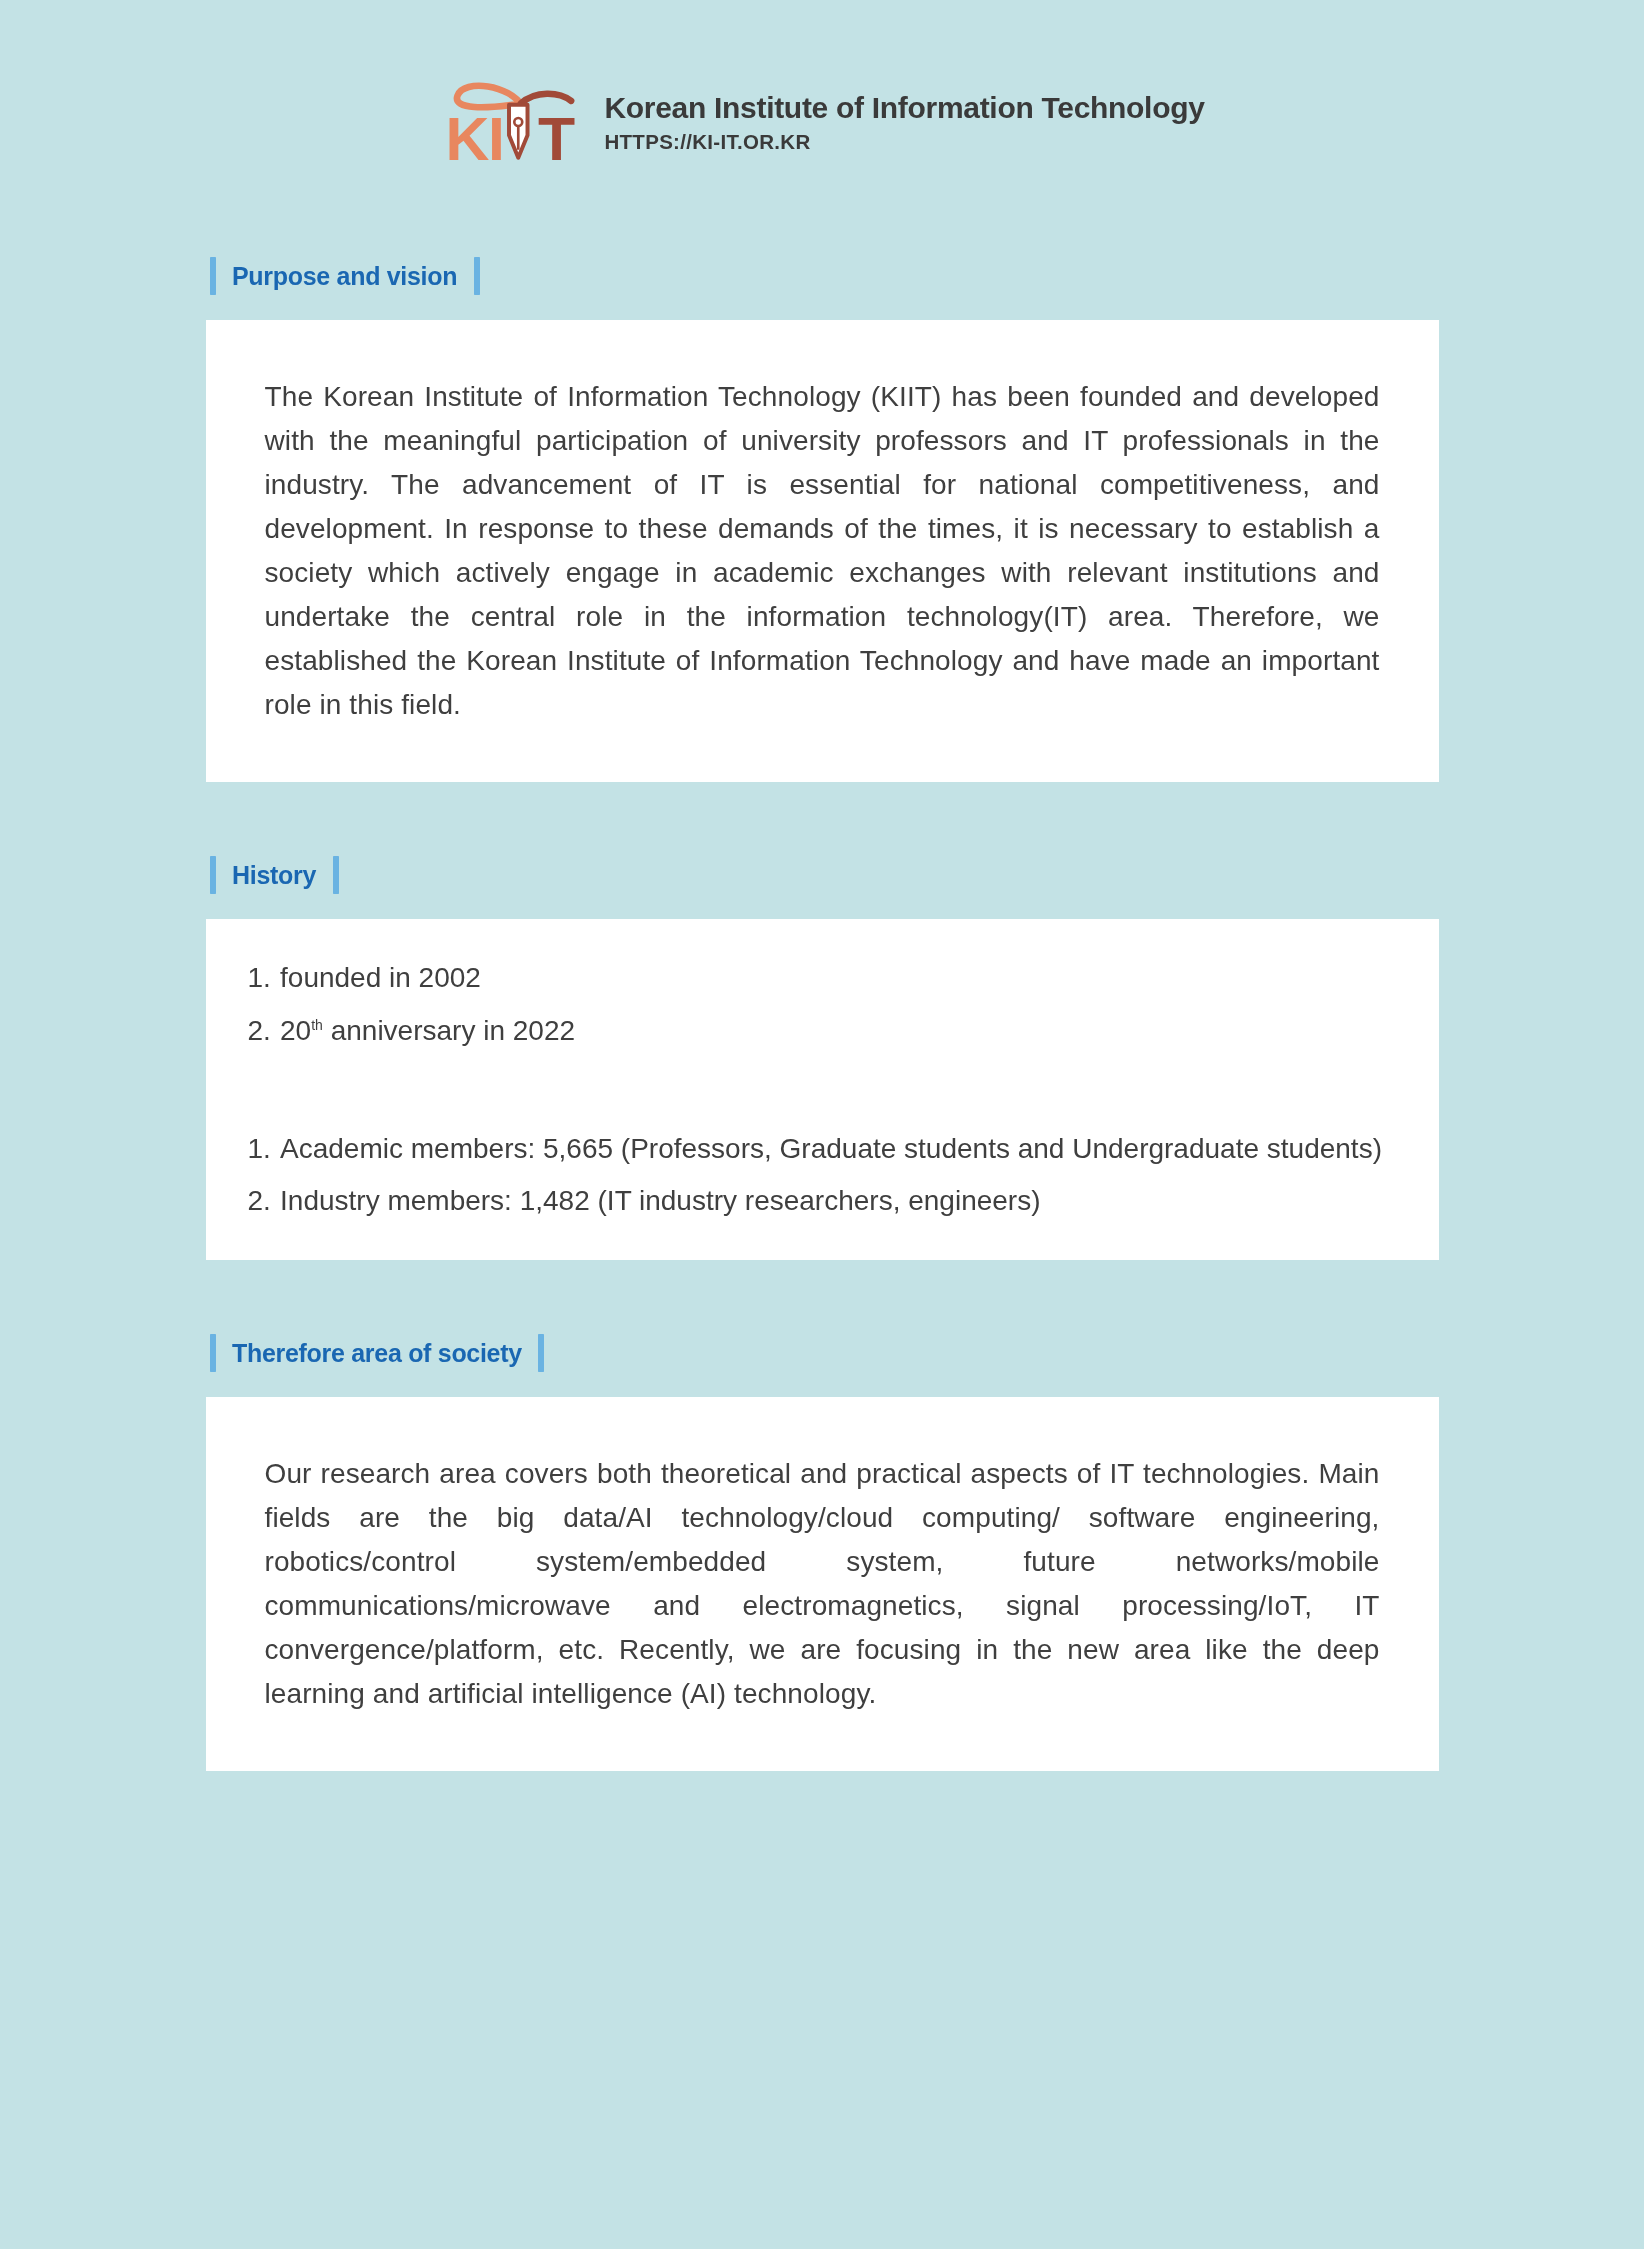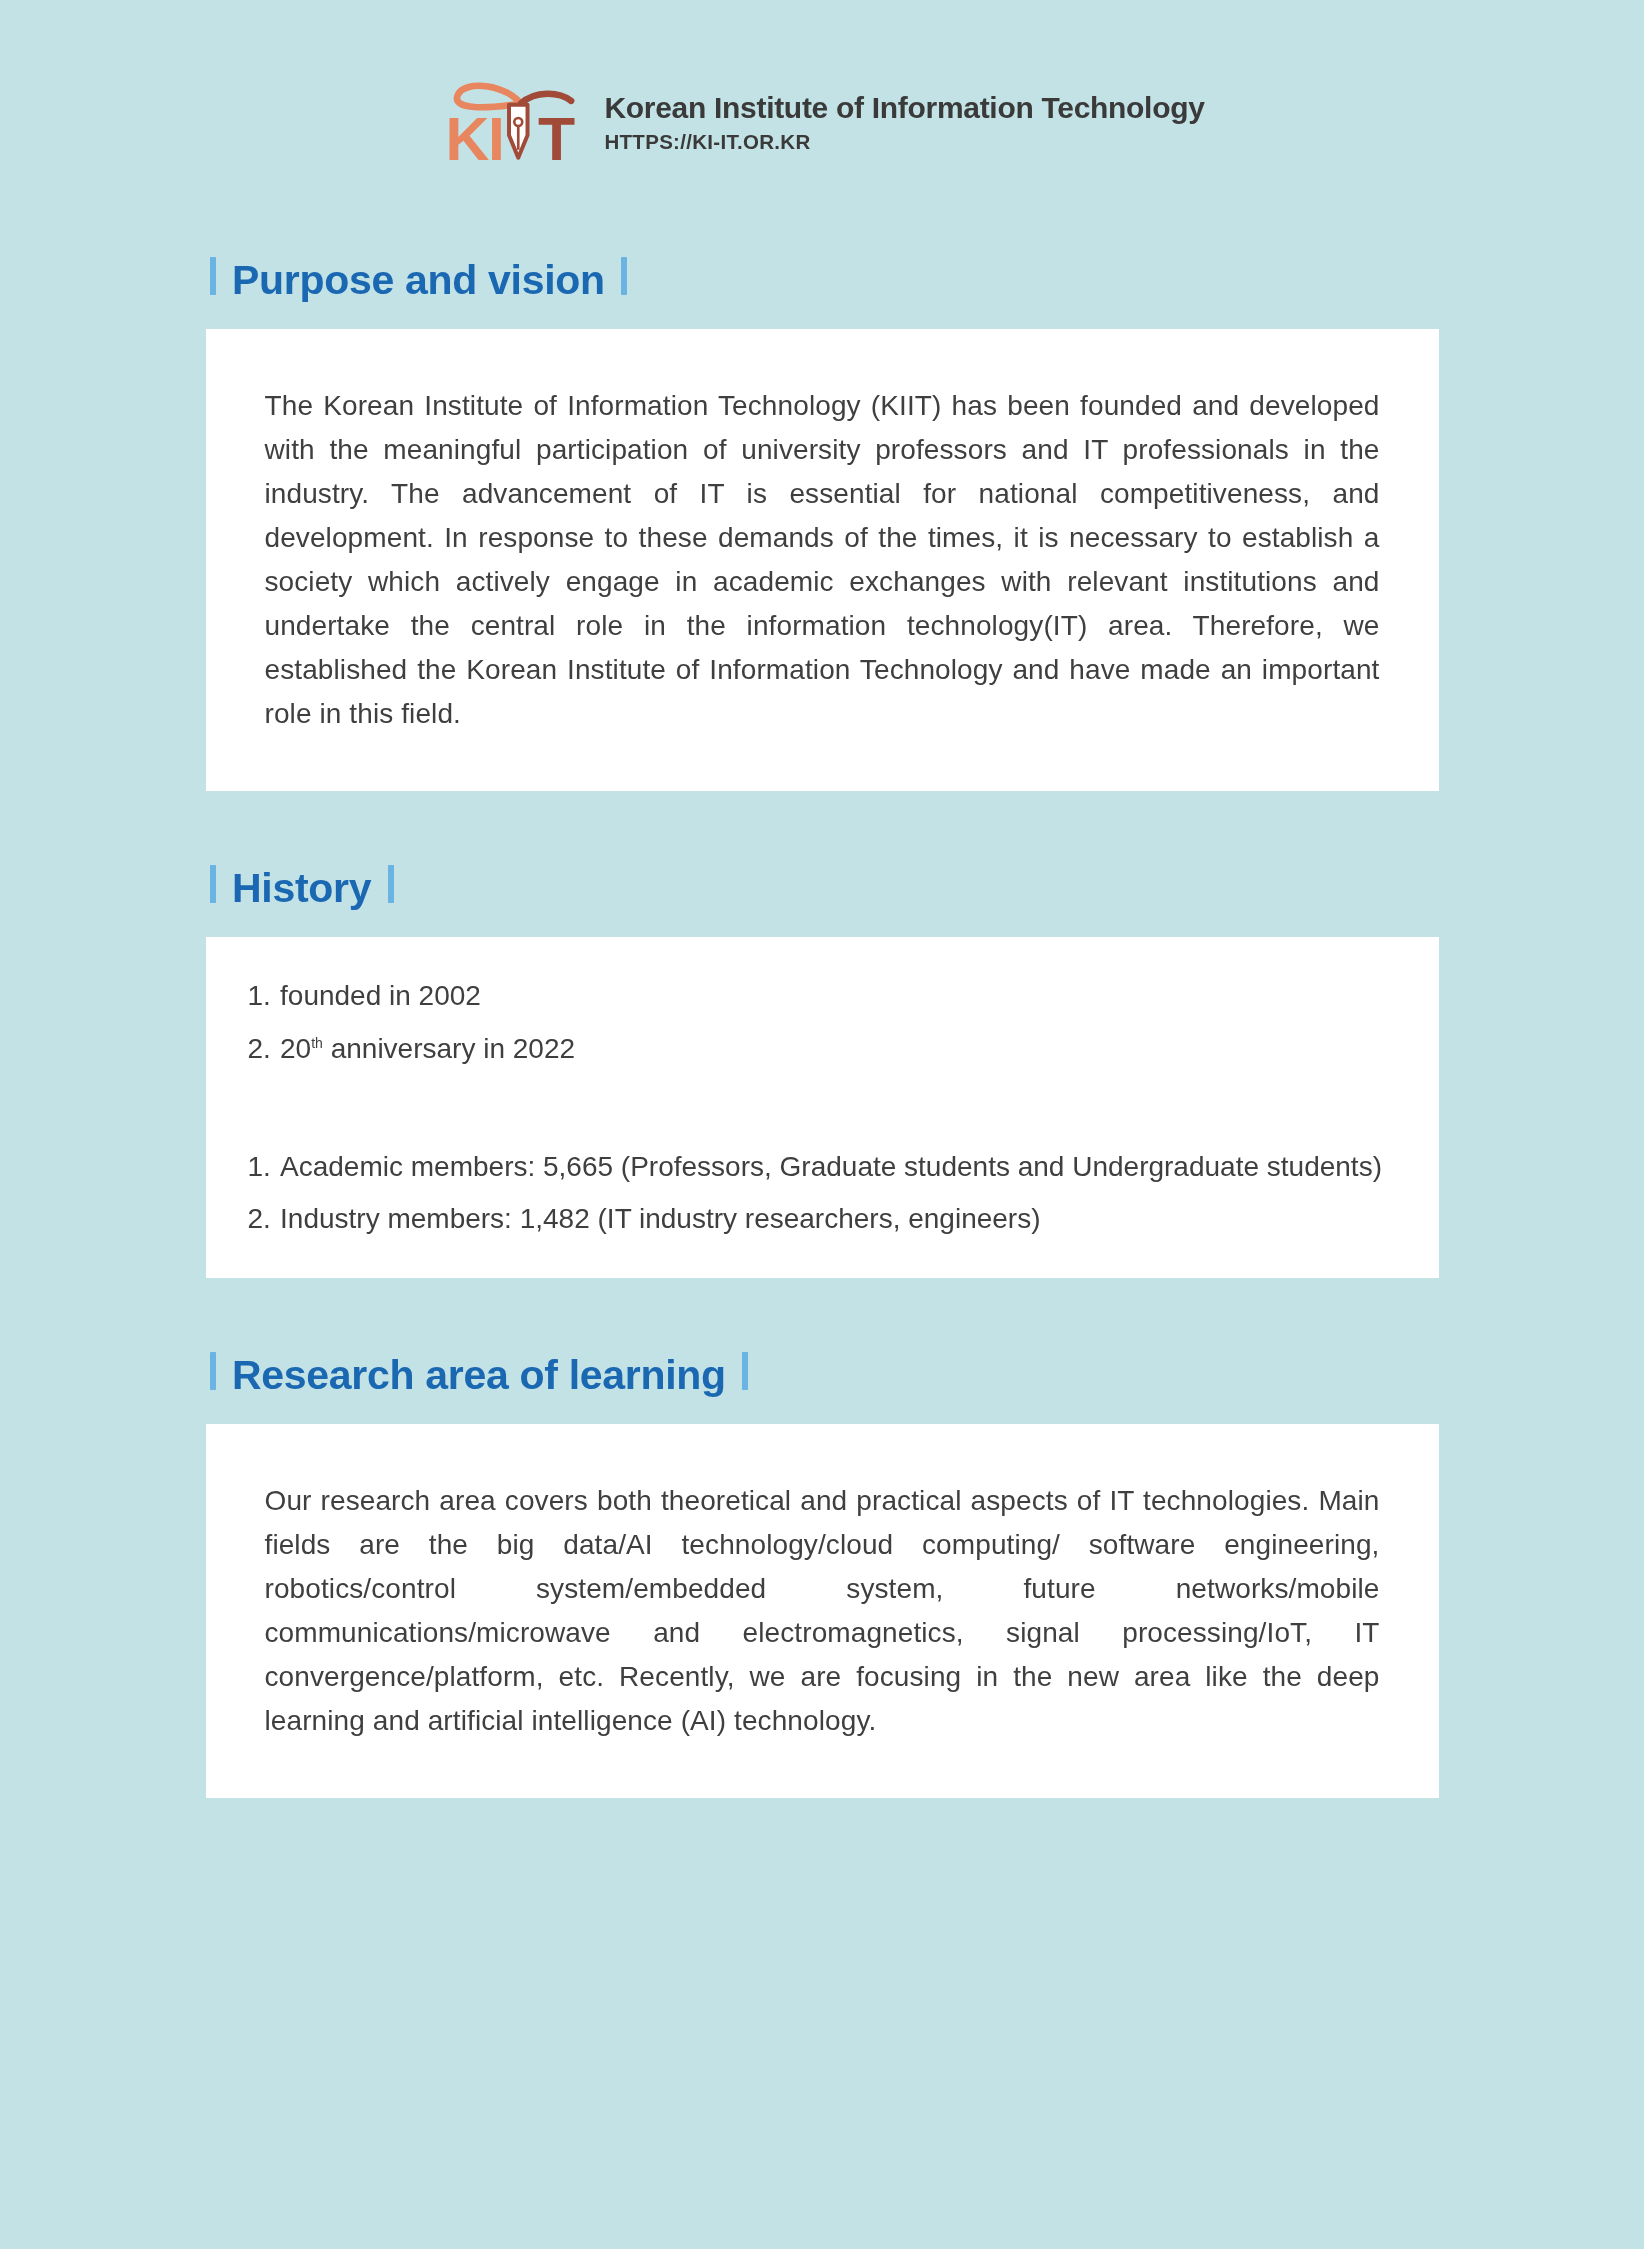--- a/index.html
+++ b/index.html
@@ -18,23 +18,23 @@
   .org-block { display:flex; flex-direction:column; justify-content:flex-end; }
   .org-name {
     font-size:30px; font-weight:700; color:#3a3a3a; letter-spacing:-0.3px; line-height:1.1;
   }
   .org-url {
     font-size:20.5px; font-weight:600; color:#3a3a3a; margin-top:6px; letter-spacing:0.3px;
   }
   
   .content { width:1233px; margin:0 auto; }
   .sec-title {
-    display:flex; align-items:flex-start; gap:16.5px;
+    display:flex; align-items:center; gap:16.5px;
     margin:74px 0 25px 4px;
-    font-size:41px; font-weight:700; color:#1a67b2; letter-spacing:-0.3px;
+    font-size:25px; font-weight:700; color:#1a67b2; letter-spacing:-0.3px;
   }
   section:first-child .sec-title { margin-top:90px; }
   .bar { width:6px; height:38px; background:#6ab3e2; border-radius:0.7px; flex:0 0 auto; }
   .box { background:#ffffff; padding:38px 42px; }
   .box--single { padding:30px 42px; }
   .para {
     margin:17px; font-size:28px; line-height:44px; color:#3f3f3f;
     text-align:justify; letter-spacing:0.1px;
   }
   .list { margin:0; padding:0; list-style:none; font-size:28px; line-height:42px; color:#3f3f3f; }
@@ -122,21 +122,21 @@
             <span class="li-text">Industry members: 1,482 (IT industry researchers, engineers)</span>
           </li>
         </ol>
       </div>
     </section>
 
 
     <section>
       <h2 class="sec-title">
         <span class="bar"></span>
-        <span>Research area of learning</span>
+        <span>Therefore area of society</span>
         <span class="bar"></span>
       </h2>
       <div class="box">
         <p class="para">Our research area covers both theoretical and practical aspects of IT technologies. Main fields are the big data/AI technology/cloud computing/ software engineering, robotics/control system/embedded system, future networks/mobile communications/microwave and electromagnetics, signal processing/IoT, IT convergence/platform, etc. Recently, we are focusing in the new area like the deep learning and artificial intelligence (AI) technology.</p>
       </div>
     </section>
 
   </main>
 </div>
 

